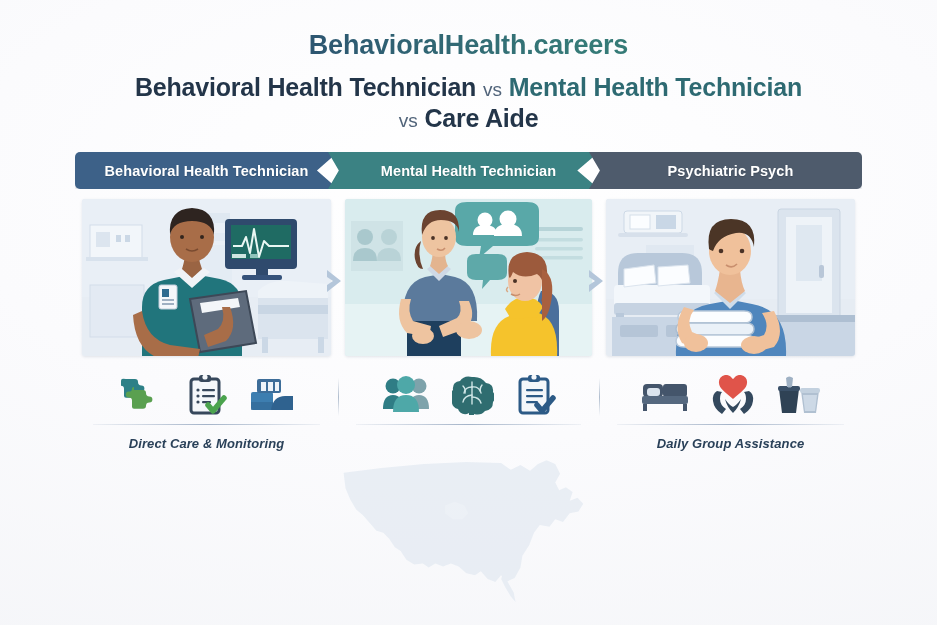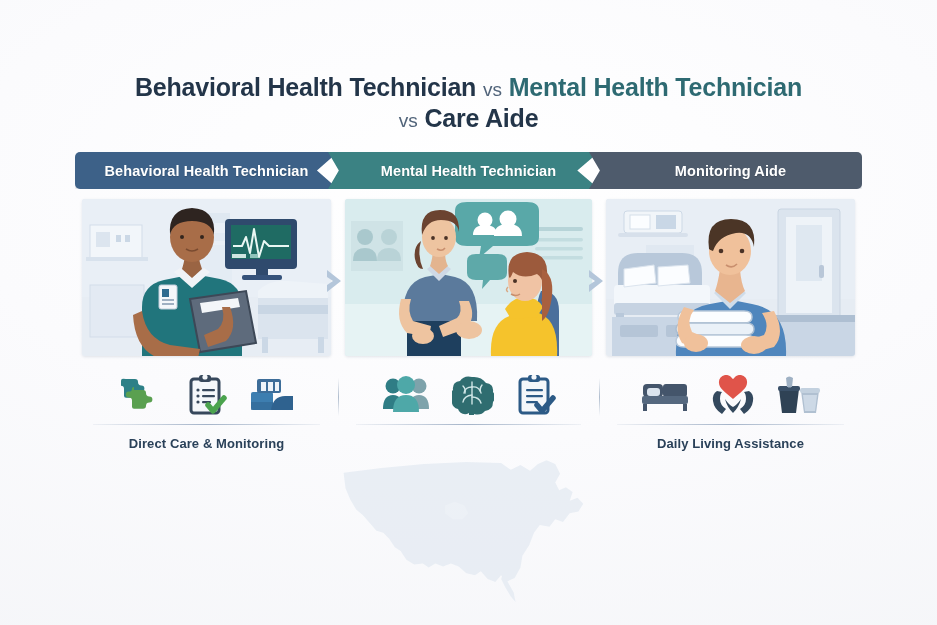--- a/index.html
+++ b/index.html
@@ -154,20 +154,21 @@
     background:linear-gradient(90deg,rgba(170,185,205,.15),rgba(150,168,192,.85),rgba(170,185,205,.15));
   }
   .caption {
     margin-top:11px;
     text-align:center;
     font-size:13px;
     font-weight:bold;
     color:#2a4159;
     letter-spacing:.1px;
     white-space:nowrap;
+    font-style:italic;
   }
 
   
   .flow-arrow {
     position:absolute;
     top:268px;
     width:24px; height:26px;
   }
   .flow-arrow svg { width:100%; height:100%; display:block; }
   #arrow1 { left:324px; }
@@ -184,20 +185,21 @@
         L223,5 L232,9 L237,19 L232,28 L236,36 L243,33 L250,38 L247,47 L255,44 L261,50
         L256,58 L247,60 L240,69 L232,66 L226,74 L216,72 L210,80 L205,93 L198,104 L196,116
         L190,127 L181,131 L176,124 L170,131 L162,128 L155,120 L149,124 L140,122 L132,115
         L124,112 L116,115 L108,112 L101,116 L95,112 L86,113 L78,108 L72,99 L66,95
         L60,86 L54,80 L47,78 L40,70 L33,62 L26,56 L20,46 L15,34 Z"></path>
       <path fill="#dce5ef" d="M178,122 L184,133 L189,142 L191,152 L186,146 L180,136 L176,128 Z"></path>
       <path fill="#e3eaf2" d="M118,52 L128,48 L138,52 L142,60 L136,66 L126,66 L118,60 Z"></path>
     </svg>
   </div>
 
+  <div id="brand">BehavioralHealth.careers</div>
 
   <h1 id="maintitle">
     <span>Behavioral Health Technician</span>
     <span class="vs">vs</span>
     <span class="teal">Mental Health Technician</span><br>
     <span class="vs">vs</span>
     <span>Care Aide</span>
   </h1>
 
   <div id="board">
@@ -387,21 +389,21 @@
           </g>
           <path d="M21,31 l5,6 l11,-13" fill="none" stroke="#2c5a86" stroke-width="5.5" stroke-linecap="round" stroke-linejoin="round"></path>
         </svg>
       </div>
 
       <div class="cap-rule"></div>
     </div>
 
     <div class="col c3">
       <div class="ribbon">
-        <span>Monitoring Aide</span>
+        <span>Psychiatric Psych</span>
       </div>
 
       <div class="illo-wrap">
         <svg viewBox="0 0 249 157" xmlns="http://www.w3.org/2000/svg">
           <rect width="249" height="157" fill="#e6ecf3"></rect>
           <rect x="0" y="0" width="249" height="100" fill="#e8eef5"></rect>
 
           <rect x="18" y="12" width="58" height="22" rx="3" fill="#f1f5f9" stroke="#cdd9e6"></rect>
           <rect x="24" y="16" width="20" height="14" fill="#fbfdff" stroke="#d5dfea"></rect>
           <rect x="50" y="16" width="20" height="14" fill="#c9d7e6"></rect>
@@ -468,21 +470,21 @@
           <rect x="1" y="11" width="22" height="5" rx="2" fill="#3a5068"></rect>
           <rect x="11" y="2" width="3" height="11" fill="#6b7e92"></rect>
           <path d="M9,3 q3,-3 7,0 l-1,9 l-5,0 Z" fill="#9fb1c4"></path>
           <path d="M24,16 h18 l-3,22 h-12 Z" fill="#b0c0d1"></path>
           <rect x="23" y="13" width="20" height="5" rx="2" fill="#c3d1df"></rect>
           <path d="M26,20 h14 l-2,16 h-10 Z" fill="#cdd9e6"></path>
         </svg>
       </div>
 
       <div class="cap-rule"></div>
-      <div class="caption">Daily Living Assistance</div>
+      <div class="caption">Daily Group Assistance</div>
     </div>
 
   </div>
 
   <div class="flow-arrow" id="arrow1">
     <svg viewBox="0 0 24 26" xmlns="http://www.w3.org/2000/svg">
       <path d="M3,2 L17,13 L3,24 L3,17 L9,13 L3,9 Z" fill="#b4c6da"></path>
     </svg>
   </div>
   <div class="flow-arrow" id="arrow2">

